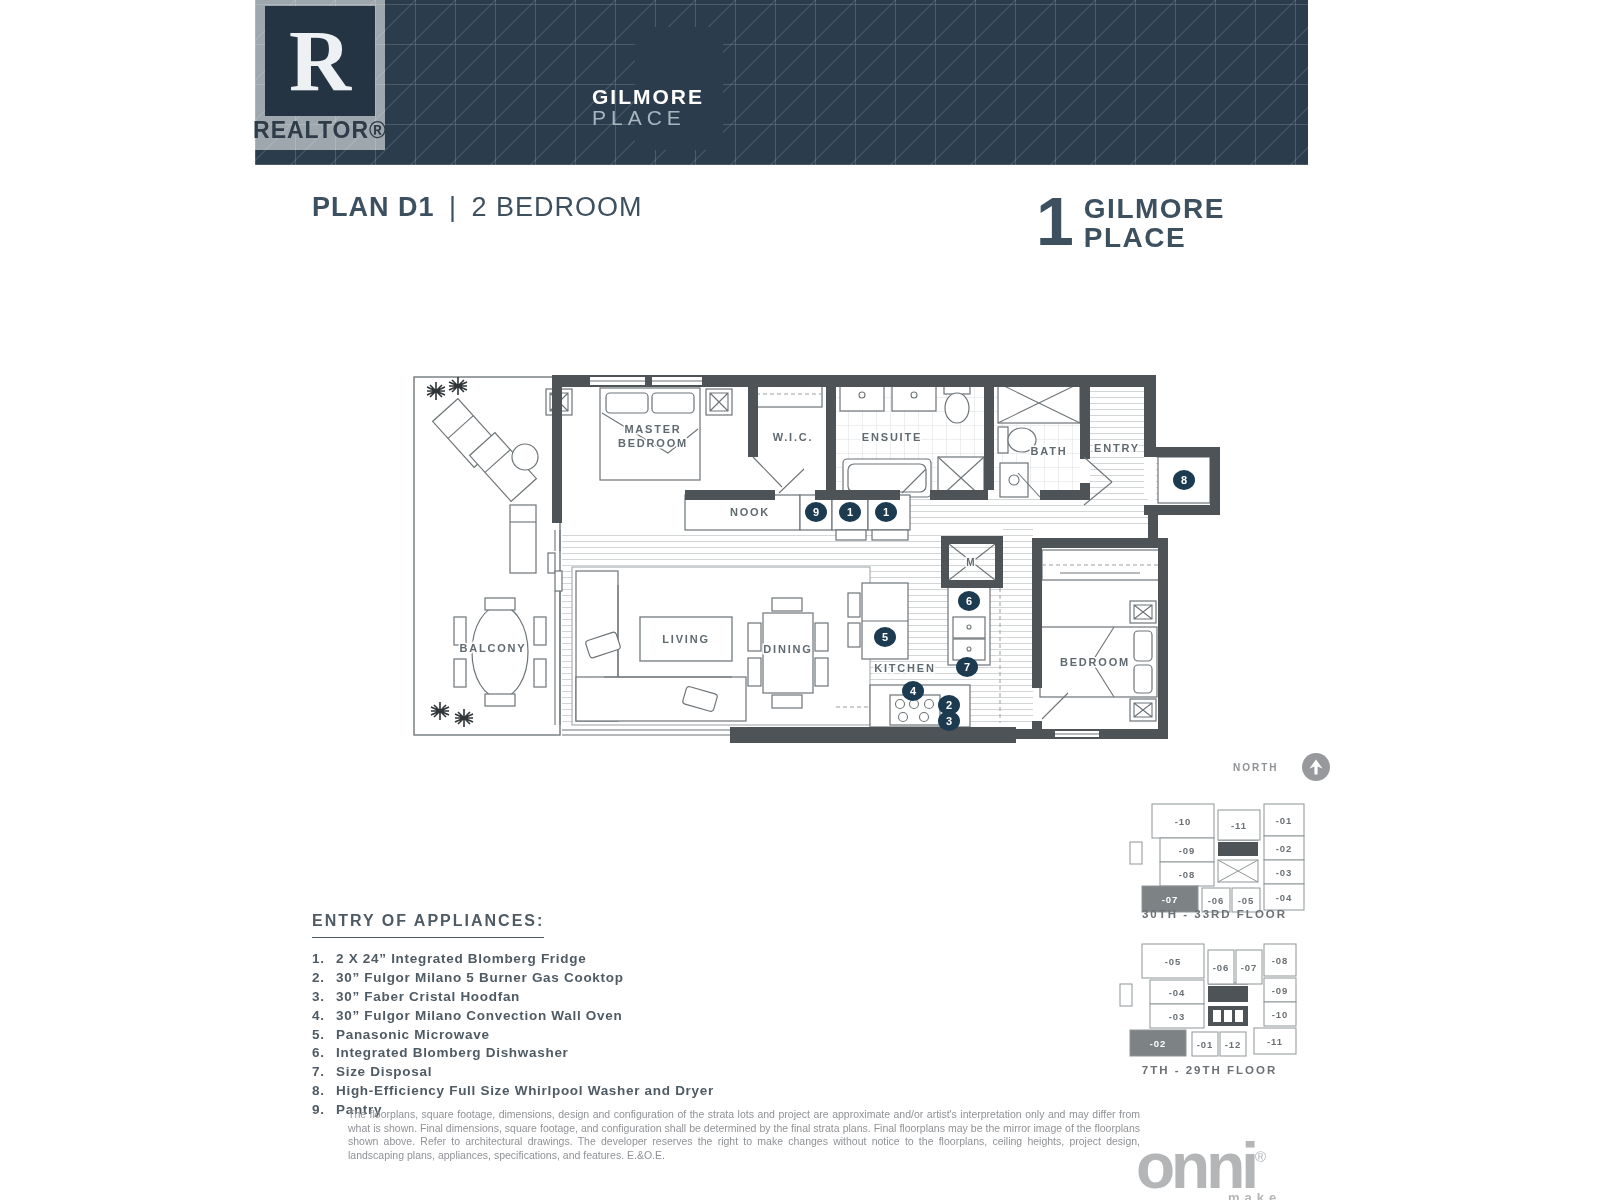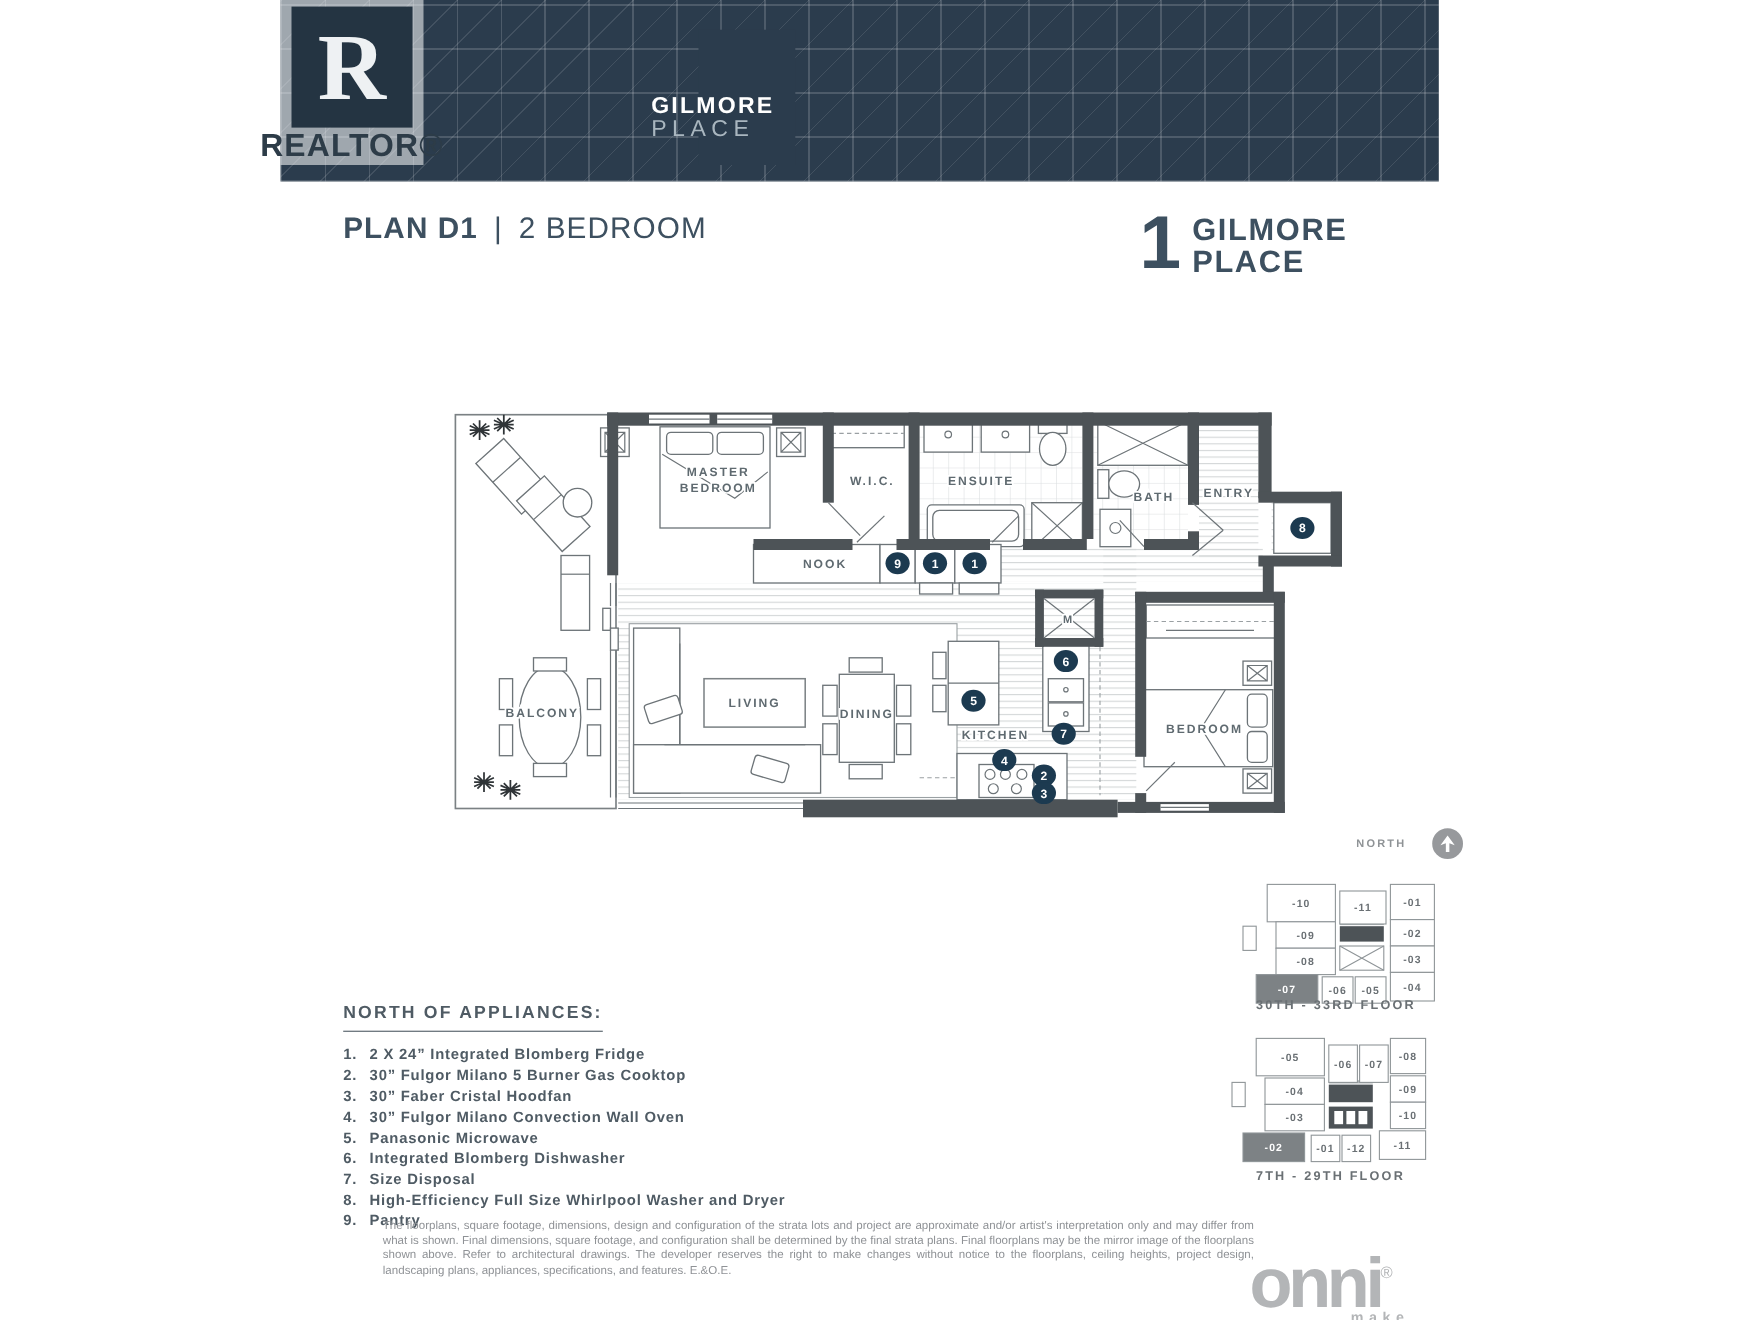--- a/index.html
+++ b/index.html
@@ -14,21 +14,21 @@
       repeating-linear-gradient(135deg, rgba(255,255,255,.11) 0 1px, transparent 1px 28.28px);}
   .brand-sq{position:absolute;left:380px;top:27px;width:88px;height:123px;background:#2b3c4d;}
   .brand-text{position:absolute;left:337px;top:86px;line-height:1.0;}
   .brand-l1{font-size:21px;font-weight:700;color:#ffffff;letter-spacing:2px;}
   .brand-l2{font-size:21px;font-weight:400;color:#a9b6bf;letter-spacing:5px;}
   .realtor{position:absolute;left:255px;top:0;width:130px;height:150px;
            background:rgba(255,255,255,.55);display:flex;flex-direction:column;align-items:center;}
   .r-box{margin-top:6px;width:110px;height:110px;background:#243442;
          display:flex;align-items:center;justify-content:center;}
   .r-letter{font-family:"Liberation Serif",serif;font-weight:700;font-size:86px;color:#eef1f3;line-height:1;}
-  .realtor-word{font-size:29px;font-weight:700;color:#2d3c48;letter-spacing:1px;margin-top:1px;
+  .realtor-word{font-size:23px;font-weight:700;color:#2d3c48;letter-spacing:1px;margin-top:1px;
                 font-family:"Liberation Sans",sans-serif;}
 
   
   .titleblock{position:absolute;left:312px;top:192px;}
   .plan-title{font-size:27px;letter-spacing:1px;color:#3d5060;}
   .plan-title .b{font-weight:700;}
   .plan-title .sep{font-weight:300;color:#3d5060;padding:0 6px;}
   .specs{margin-top:12px;font-size:17px;line-height:22px;border-collapse:collapse;}
   .specs td{padding:0;vertical-align:top;}
   .specs td.lab{width:120px;}
@@ -464,21 +464,21 @@
           <rect x="108" y="94" width="26" height="24" class="kp-unit"></rect>
           <text x="121" y="109.5" class="kp-lab">-12</text>
           <rect x="142" y="90" width="42" height="26" class="kp-unit"></rect>
           <text x="163" y="106.5" class="kp-lab">-11</text>
         </g>
     </svg>
   </div>
   <div class="kp-title" style="left:1112px;top:1064px;width:195px;">7TH - 29TH FLOOR</div>
 
   <div class="appliances">
-    <div class="app-title">NORTH OF APPLIANCES:</div>
+    <div class="app-title">ENTRY OF APPLIANCES:</div>
     <ol class="app-list" id="app-list">
         <li><span class="num">1.</span><span>2 X 24” Integrated Blomberg Fridge</span></li>
         <li><span class="num">2.</span><span>30” Fulgor Milano 5 Burner Gas Cooktop</span></li>
         <li><span class="num">3.</span><span>30” Faber Cristal Hoodfan</span></li>
         <li><span class="num">4.</span><span>30” Fulgor Milano Convection Wall Oven</span></li>
         <li><span class="num">5.</span><span>Panasonic Microwave</span></li>
         <li><span class="num">6.</span><span>Integrated Blomberg Dishwasher</span></li>
         <li><span class="num">7.</span><span>Size Disposal</span></li>
         <li><span class="num">8.</span><span>High-Efficiency Full Size Whirlpool Washer and Dryer</span></li>
         <li><span class="num">9.</span><span>Pantry</span></li>

